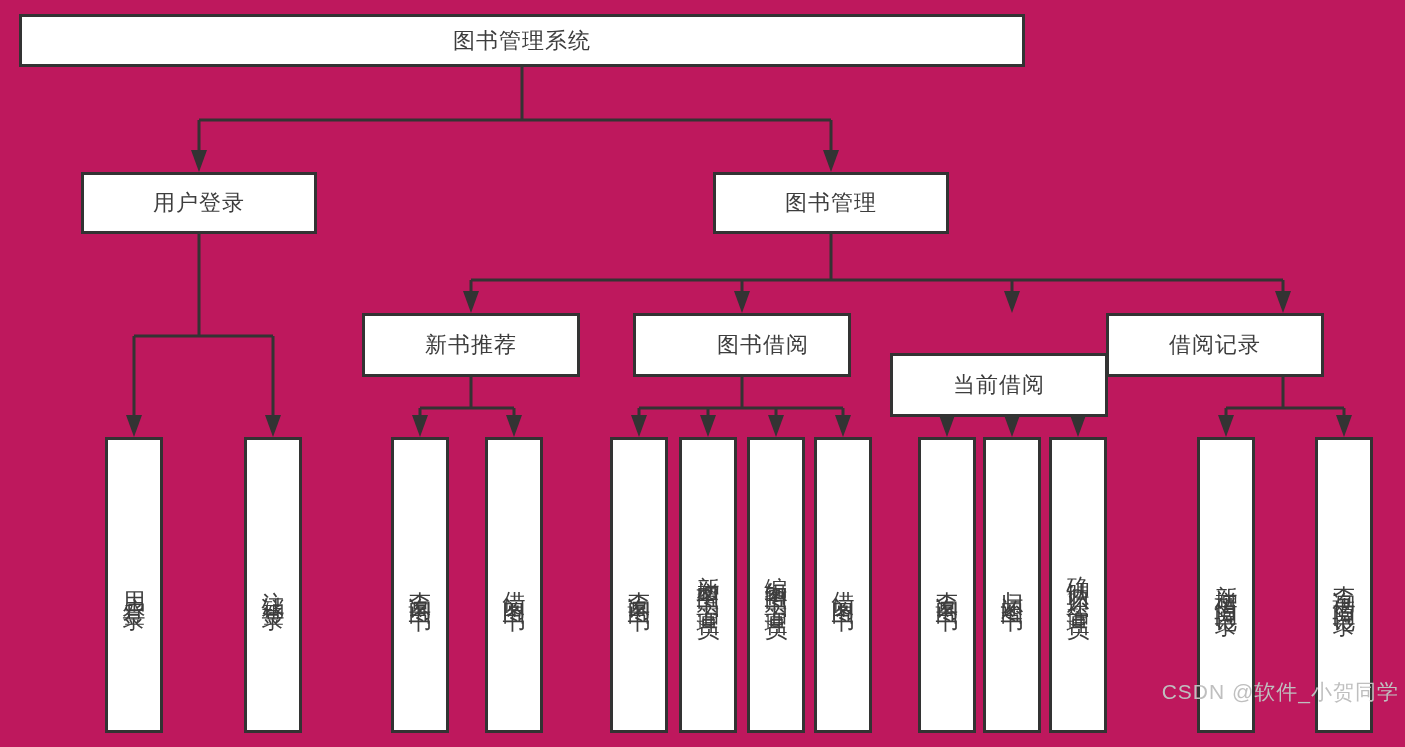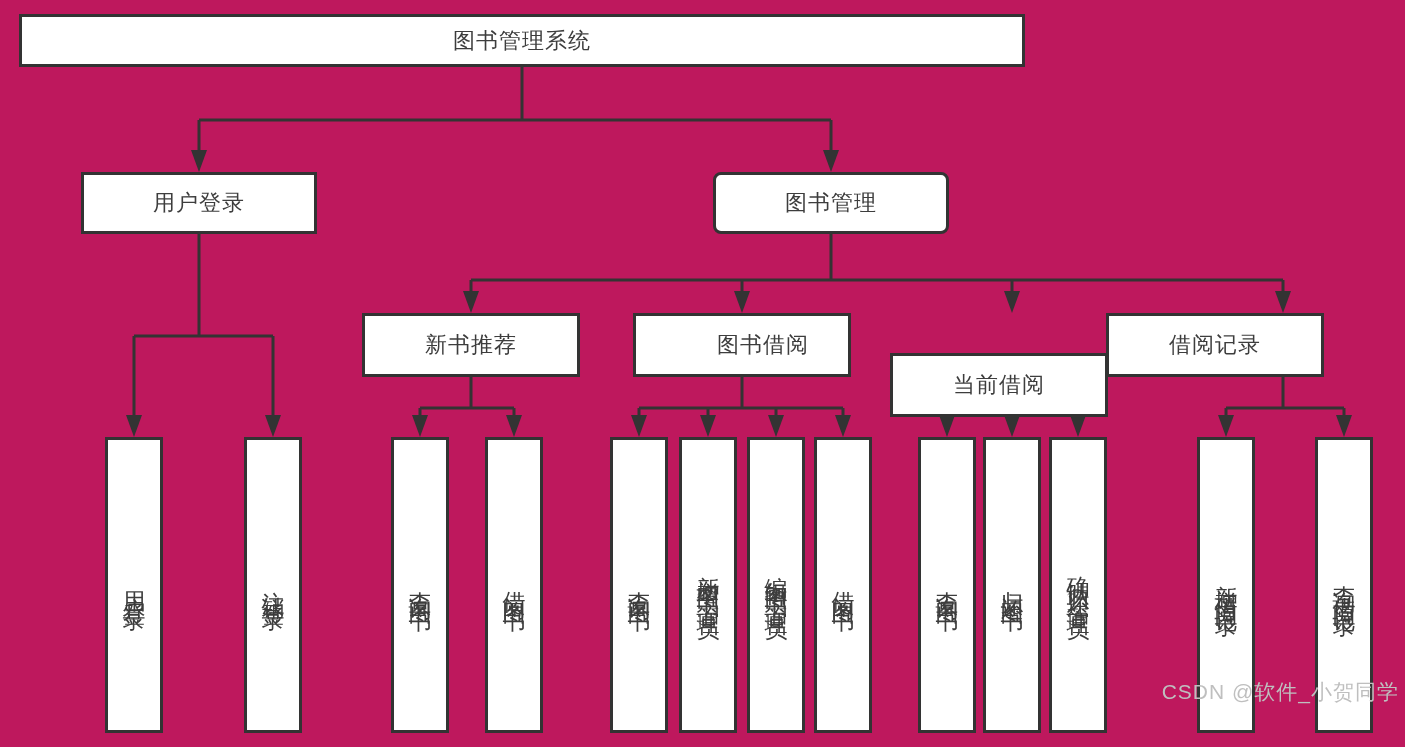--- a/index.html
+++ b/index.html
@@ -32,21 +32,21 @@
     color: #3d3d3d;
     z-index: 2;
   }
   .node-h {
     font-size: 22px;
     letter-spacing: 1px;
     white-space: nowrap;
   }
   .node-root   { left: 19px;  top: 14px;  width: 1006px; height: 53px; }
   .node-l2-a   { left: 81px;  top: 172px; width: 236px;  height: 62px; }
-  .node-l2-b   { left: 713px; top: 172px; width: 236px;  height: 62px; border-radius: 8px; }
+  .node-l2-b   { left: 713px; top: 172px; width: 236px;  height: 62px; }
   .node-l3     { top: 313px; width: 218px; height: 64px; }
   .node-l3-0   { left: 362px; }
   .node-l3-1   { left: 633px; padding-left: 42px; }
   .node-l3-2   { left: 890px; margin-top: 40px; }
   .node-l3-3   { left: 1106px; }
   .leaf {
     top: 437px;
     width: 58px;
     height: 296px;
     font-size: 23px;

